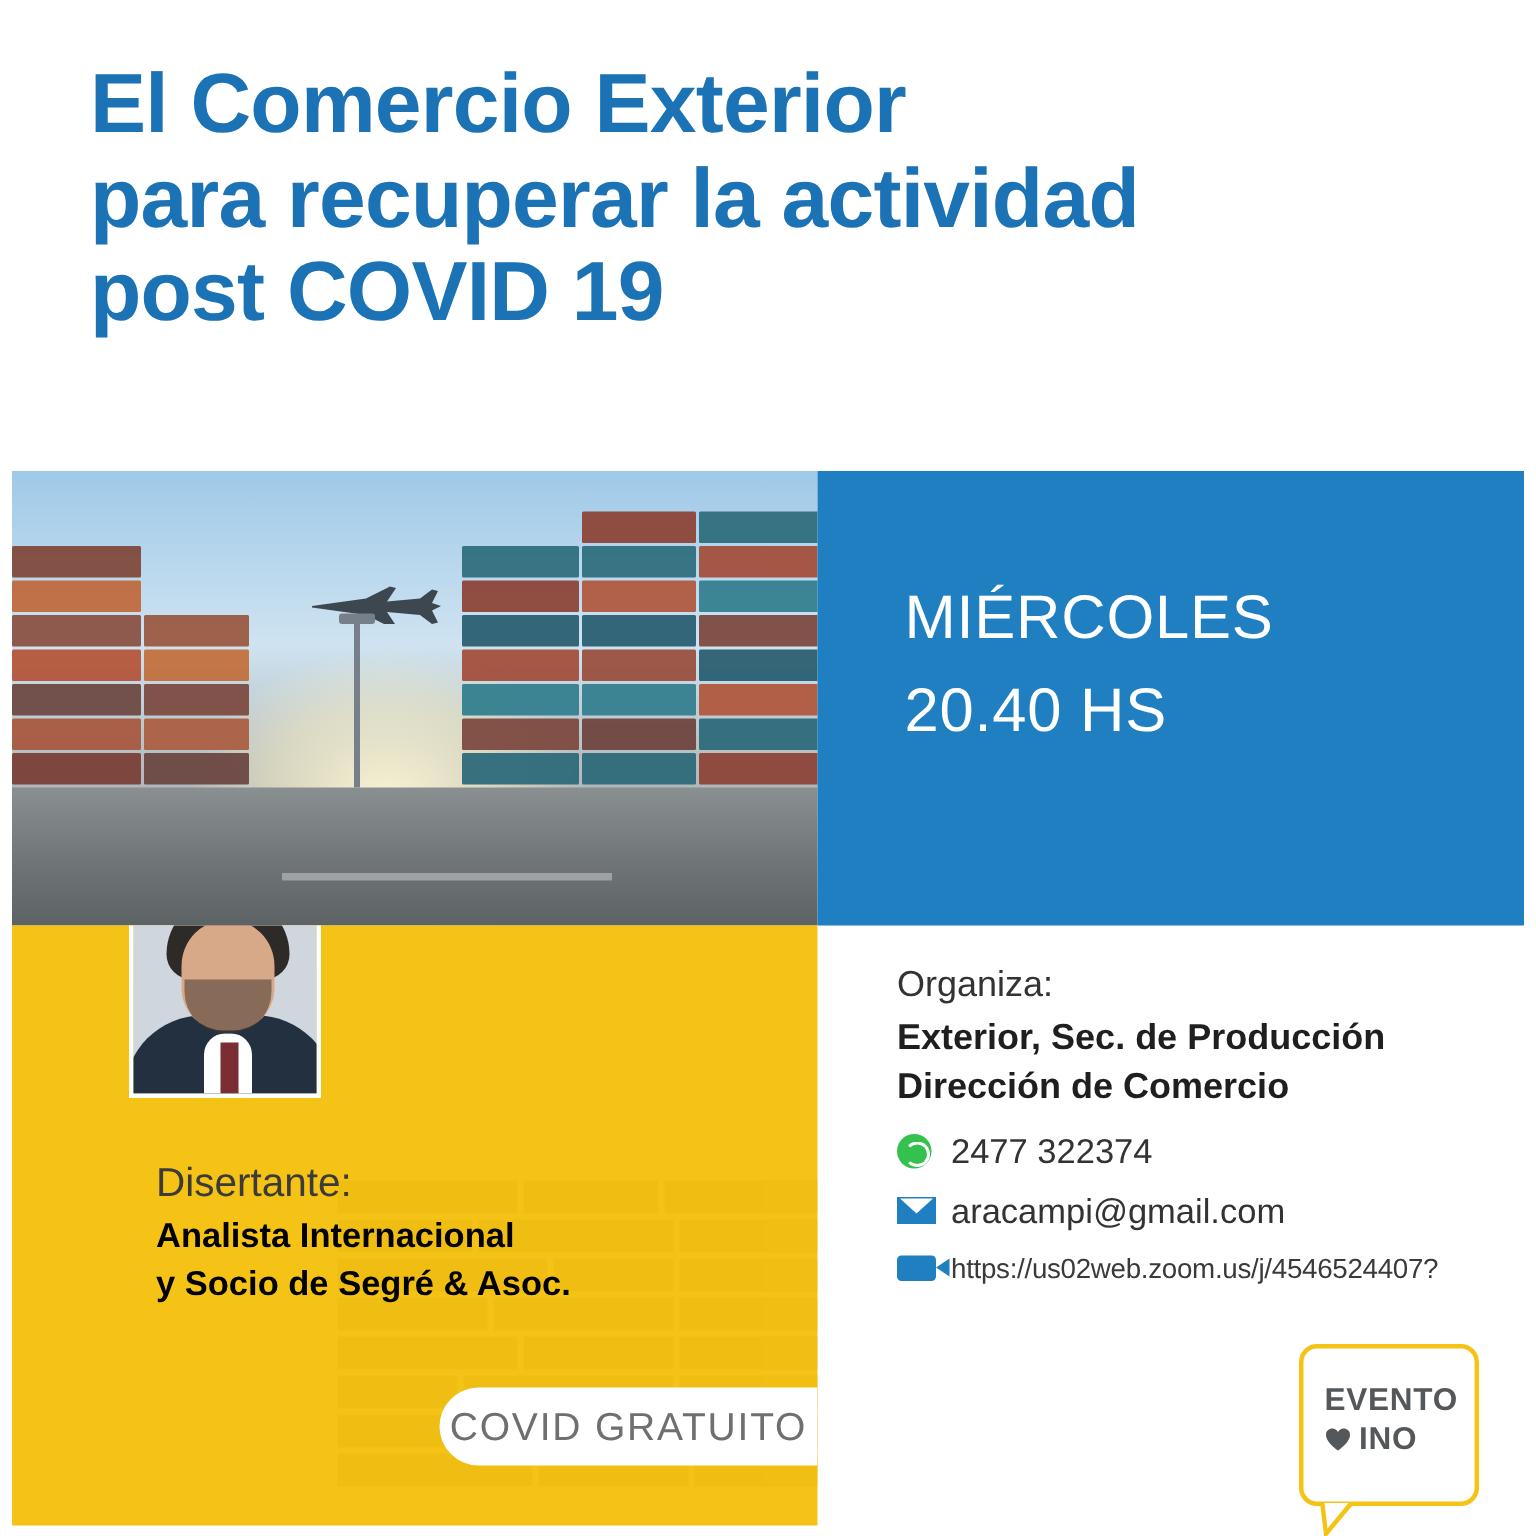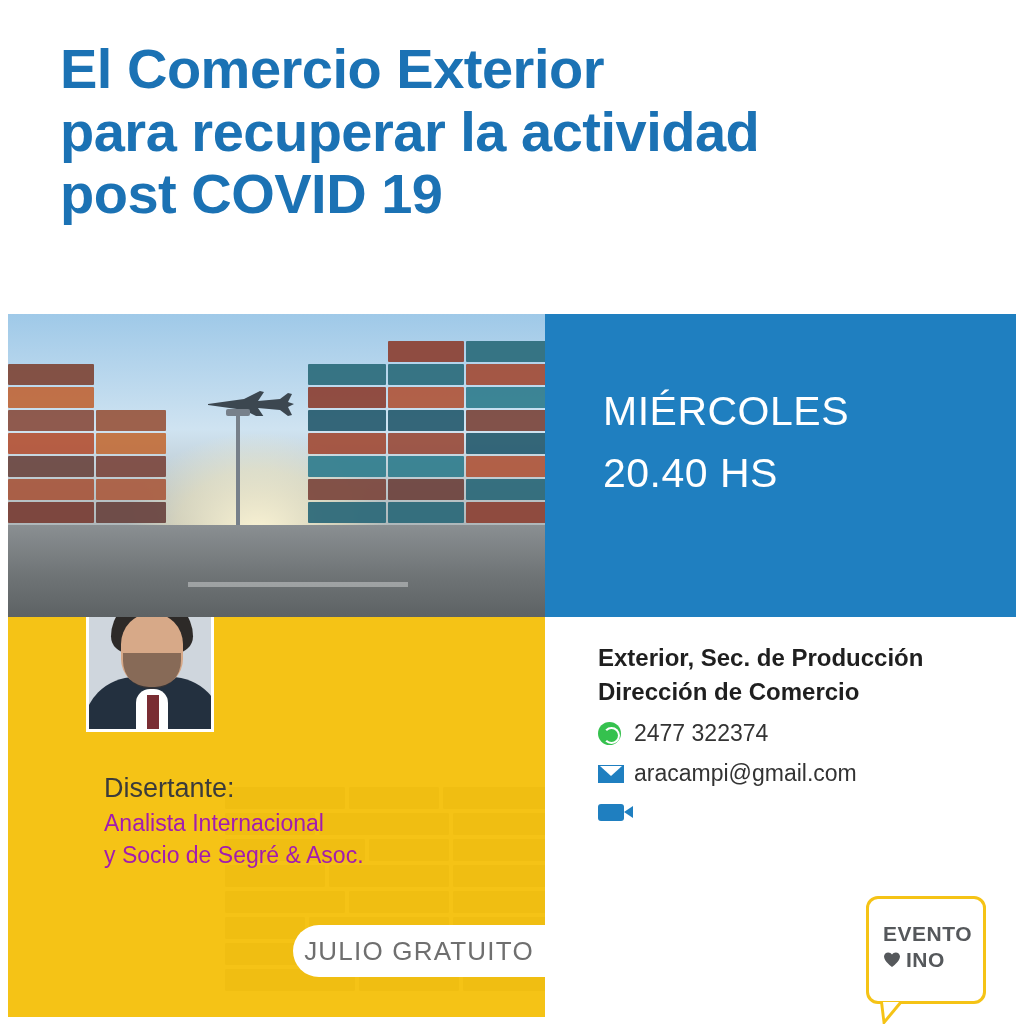--- a/index.html
+++ b/index.html
@@ -139,21 +139,21 @@
   .tie {
     position: absolute; left: 58px; bottom: 0; width: 12px; height: 34px;
     background: #7a2d33;
   }
 
   .speaker-text {
     position: absolute; left: 96px; top: 118px; width: 420px; margin-top: 37px;
   }
   .disertante { font-size: 27px; color: #3b3b3b; line-height: 1.25; }
   .speaker-name { font-size: 29px; font-weight: bold; color: #222222; line-height: 1.3; margin-top: 2px;}
-  .speaker-role { font-size: 23px; color: #a21caf; line-height: 1.32; margin-top: 2px;}
+  .speaker-role { font-size: 23px; color: #000000; line-height: 1.32; margin-top: 2px; font-weight: bold;}
 
   .free-badge {
     position: absolute;
     left: 285px; bottom: 40px;
     width: 252px; height: 52px;
     background: #ffffff;
     border-radius: 26px 0 0 26px;
     display: flex; align-items: center; justify-content: center;
   }
   .free-badge span {
@@ -378,25 +378,26 @@
       <div class="beard"></div>
     </div>
 
     <div class="speaker-text">
       <div class="disertante">Disertante:</div>
       <div class="speaker-role">Analista Internacional</div>
       <div class="speaker-role">y Socio de Segré &amp; Asoc.</div>
     </div>
 
     <div class="free-badge">
-      <span>JULIO GRATUITO</span>
+      <span>COVID GRATUITO</span>
     </div>
   </div>
 
   <div class="info">
+    <div class="organiza">Organiza:</div>
     <div class="org-name">Exterior, Sec. de Producción</div>
     <div class="org-name">Dirección de Comercio</div>
 
     <div class="contact-row">
       <span class="ic">
           <span class="wa-circle"></span>
         </span>
       <span class="txt">2477 322374</span>
     </div>
 
@@ -404,20 +405,21 @@
       <span class="ic">
           <span class="mail-ic"></span>
         </span>
       <span class="txt">aracampi@gmail.com</span>
     </div>
 
     <div class="contact-row">
       <span class="ic">
           <span class="cam-ic"></span>
         </span>
+      <span class="txt small">https://us02web.zoom.us/j/4546524407?</span>
     </div>
   </div>
 
   <div class="logo">
     <div class="logo-box"></div>
     <div class="logo-tail"></div>
     <div class="logo-tail-inner"></div>
     <div class="logo-t1">EVENTO</div>
     <svg class="logo-heart" viewBox="0 0 18 17">
       <path d="M9,16 C9,16 1,10.5 1,5.6 C1,2.9 3.1,1.4 5.2,1.4 C6.8,1.4 8.2,2.3 9,3.6 C9.8,2.3 11.2,1.4 12.8,1.4 C14.9,1.4 17,2.9 17,5.6 C17,10.5 9,16 9,16 Z" fill="#55585b"></path>

